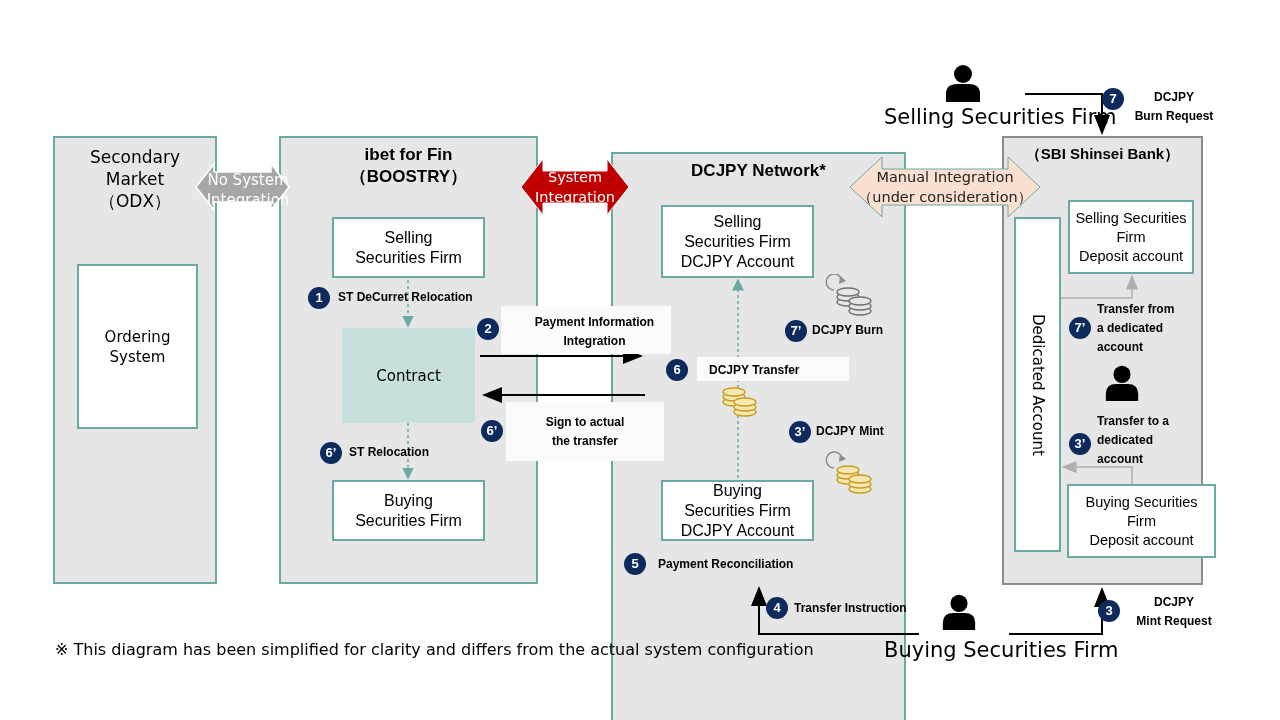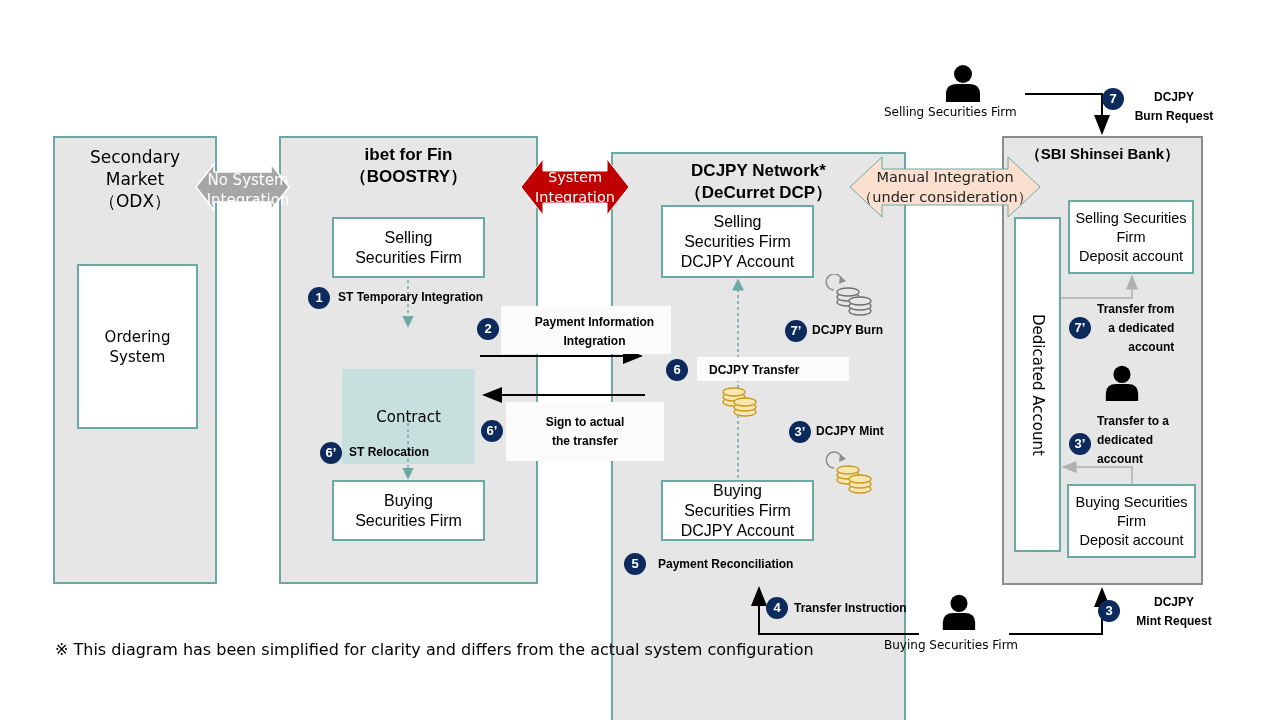--- a/index.html
+++ b/index.html
@@ -8,23 +8,23 @@
   .abs { position:absolute; }
   .panel { position:absolute; background:#e6e6e6; border:2px solid #6aa9a4; box-sizing:border-box; }
   .panel.gray { border-color:#8c8c8c; }
   .ptitle { position:absolute; left:0; right:0; text-align:center; font-weight:bold; font-size:17px; line-height:22px; }
   .ptitle.light { font-family:"DejaVu Sans", sans-serif; font-weight:normal; font-size:17px; }
   .box { position:absolute; background:#fff; border:2px solid #6aa9a4; box-sizing:border-box;
          display:flex; align-items:center; justify-content:center; text-align:center;
          font-size:16px; line-height:20px; }
   .box span { display:block; }
   .contract { position:absolute; background:#c7e0dd; display:flex; align-items:center; justify-content:center;
-              font-family:"DejaVu Sans", sans-serif; font-size:15px;margin-top:41px; }
+              font-family:"DejaVu Sans", sans-serif; font-size:15px; }
   .label { position:absolute; font-weight:bold; font-size:12px; line-height:19px; white-space:nowrap; }
-  .plain { position:absolute; font-family:"DejaVu Sans", sans-serif; font-size:12px; white-space:nowrap; }
+  .plain { position:absolute; font-family:"DejaVu Sans", sans-serif; font-size:21px; white-space:nowrap; }
   .badge { position:absolute; width:22px; height:22px; border-radius:50%; background:#0d2a5c; color:#fff;
            font-weight:bold; font-size:13px; line-height:22px; text-align:center; }
   .wbg { position:absolute; background:#fbfbfb; }
   .arrowtext { position:absolute; text-align:center; font-family:"DejaVu Sans", sans-serif; font-size:14.5px; line-height:20px; }
   svg.overlay { position:absolute; left:0; top:0; }
   .person { position:absolute; }
 </style>
 </head>
 <body>
 
@@ -58,21 +58,20 @@
 <div class="box" style="left:332px;top:480px;width:153px;height:61px;">
   <div>
     <span>Buying</span>
     <span>Securities Firm</span>
   </div>
 </div>
 
 <div class="panel" style="left:611px;top:152px;width:295px;height:578px;">
   <div class="ptitle" style="top:6px;">
     <div>DCJPY Network*</div>
-    <div>（DeCurret DCP）</div>
   </div>
 </div>
 <div class="box" style="left:661px;top:205px;width:153px;height:73px;">
   <div>
     <span>Selling</span>
     <span>Securities Firm</span>
     <span>DCJPY Account</span>
   </div>
 </div>
 <div class="box" style="left:661px;top:480px;width:153px;height:61px;">
@@ -91,21 +90,21 @@
 <div class="box" style="left:1014px;top:217px;width:47px;height:335px;">
   <span style="writing-mode:vertical-rl;font-family:'DejaVu Sans',sans-serif;font-size:15px;">Dedicated Account</span>
 </div>
 <div class="box" style="left:1068px;top:200px;width:126px;height:74px;font-size:14.5px;line-height:19px;">
   <div>
     <span>Selling Securities</span>
     <span>Firm</span>
     <span>Deposit account</span>
   </div>
 </div>
-<div class="box" style="left:1067px;top:484px;width:129px;height:74px;font-size:14.5px;line-height:19px;">
+<div class="box" style="left:1067px;top:484px;width:149px;height:74px;font-size:14.5px;line-height:19px;">
   <div>
     <span>Buying Securities</span>
     <span>Firm</span>
     <span>Deposit account</span>
   </div>
 </div>
 
 <svg class="overlay" width="1280" height="720">
   <defs>
     <marker id="ah" markerWidth="10" markerHeight="8" refX="9" refY="4" orient="auto">
@@ -151,21 +150,21 @@
 <div class="arrowtext" style="left:521px;top:167px;width:108px;color:#ffffff;">
   <div>System</div>
   <div>Integration</div>
 </div>
 <div class="arrowtext" style="left:850px;top:167px;width:190px;color:#222;">
   <div>Manual Integration</div>
   <div>（under consideration）</div>
 </div>
 
 <div class="badge" style="left:308px;top:287px;">1</div>
-<div class="label" style="left:338px;top:288px;">ST Temporary Integration</div>
+<div class="label" style="left:338px;top:288px;">ST DeCurret Relocation</div>
 
 <div class="wbg" style="left:501px;top:306px;width:170px;height:48px;"></div>
 <div class="badge" style="left:477px;top:318px;">2</div>
 <div class="label" style="left:501px;top:313px;width:187px;text-align:center;">
   <div>Payment Information</div>
   <div>Integration</div>
 </div>
 
 <div class="wbg" style="left:506px;top:402px;width:158px;height:59px;"></div>
 <div class="badge" style="left:481px;top:420px;">6’</div>
@@ -199,21 +198,21 @@
   <div>Mint Request</div>
 </div>
 
 <div class="badge" style="left:1102px;top:88px;">7</div>
 <div class="label" style="left:1122px;top:88px;width:104px;text-align:center;">
   <div>DCJPY</div>
   <div>Burn Request</div>
 </div>
 
 <div class="badge" style="left:1069px;top:317px;">7’</div>
-<div class="label" style="left:1097px;top:300px;line-height:19px;text-align:right;">
+<div class="label" style="left:1097px;top:300px;line-height:19px;">
   <div>Transfer from</div>
   <div>a dedicated</div>
   <div>account</div>
 </div>
 
 <div class="badge" style="left:1069px;top:433px;">3’</div>
 <div class="label" style="left:1097px;top:412px;line-height:19px;">
   <div>Transfer to a</div>
   <div>dedicated</div>
   <div>account</div>

